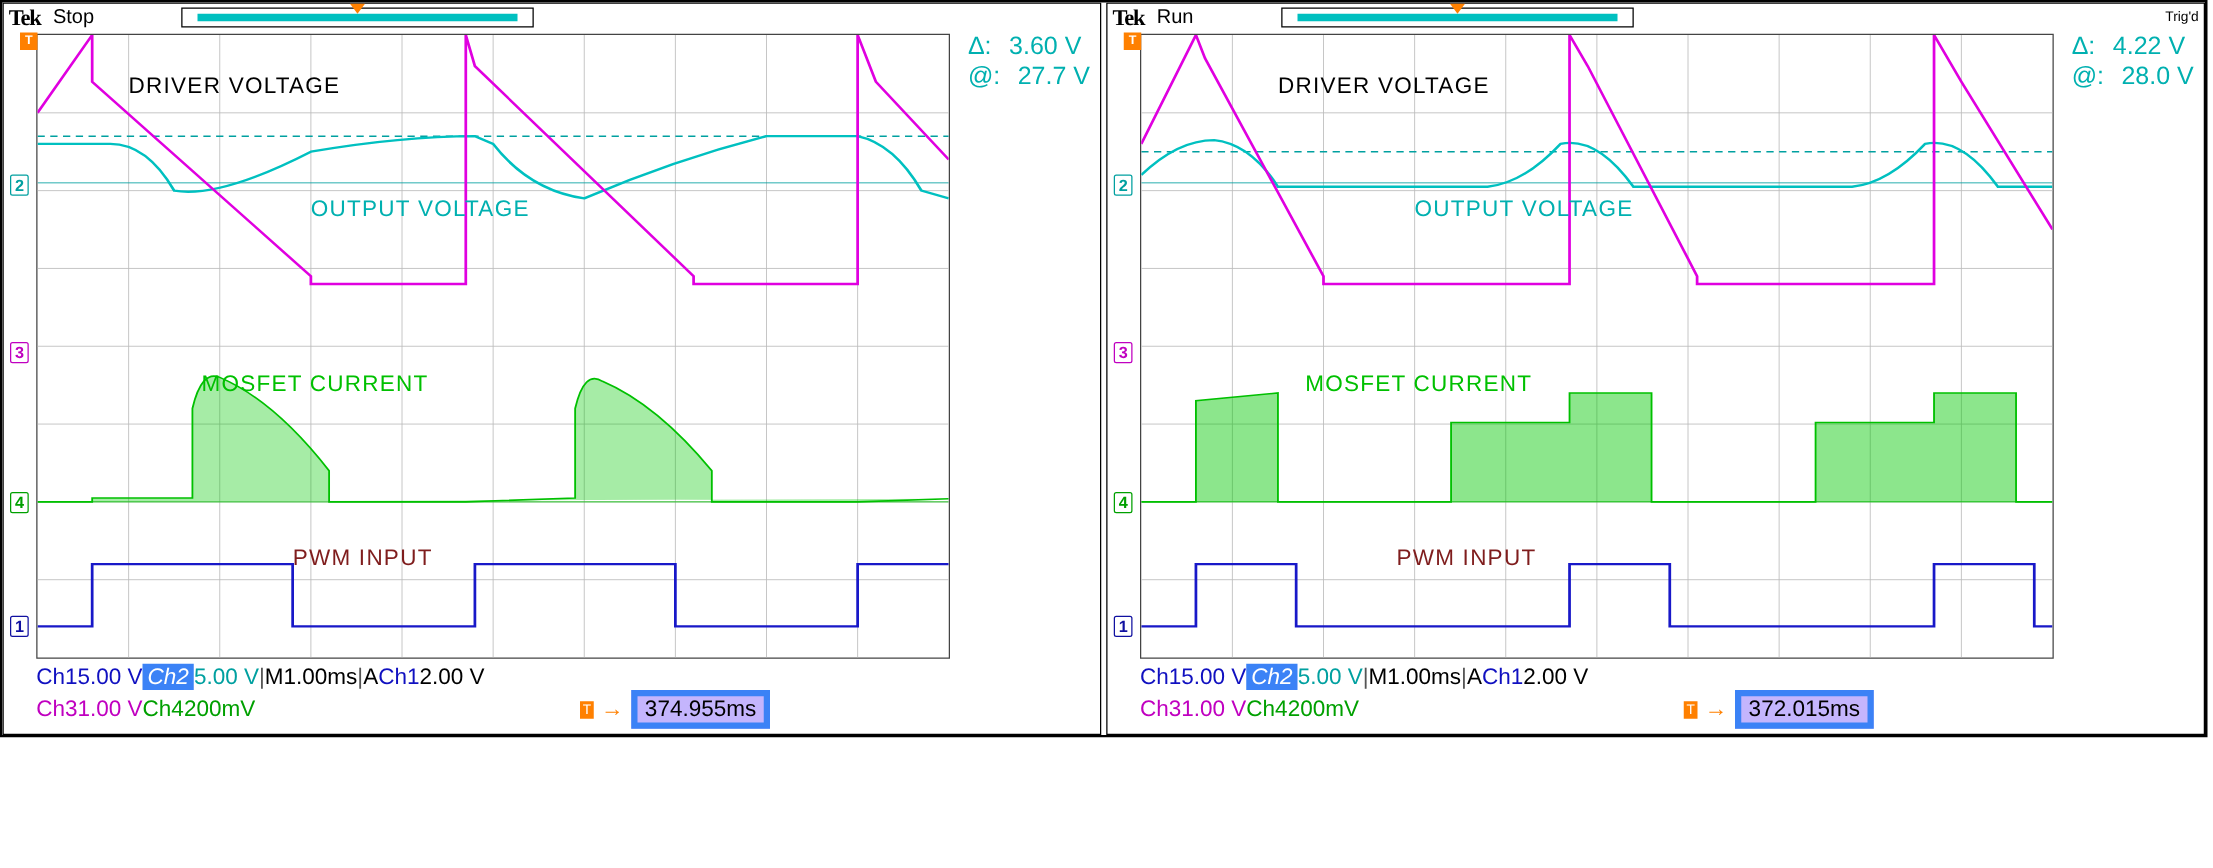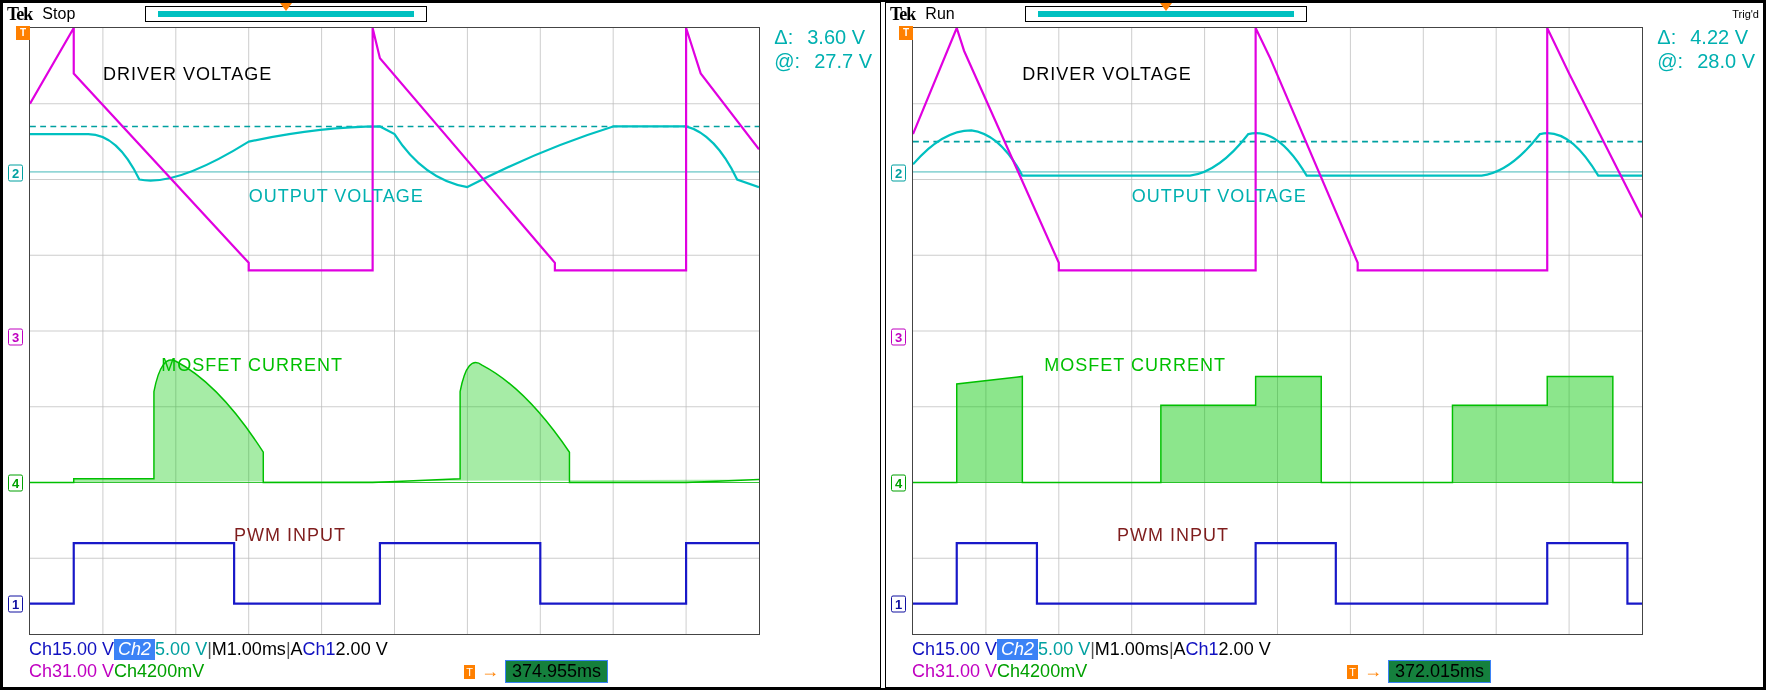--- a/index.html
+++ b/index.html
@@ -5,21 +5,21 @@
   body {
     margin: 0;
     padding: 0;
     background: #fff;
     font-family: Arial, sans-serif;
     font-size: 12px;
   }
   .outer-box {
     border: 2px solid #000;
     width: 1766px;
-    height: 690px;
+    height: 590px;
     display: flex;
     gap: 4px;
     padding: 0;
     box-sizing: border-box;
   }
   .scope {
     flex: 1;
     border: 1px solid #000;
     position: relative;
     display: flex;
@@ -167,23 +167,23 @@
     gap: 6px;
     margin-left: 260px;
   }
   .time-icon {
     background:#ff8000;
     color:#fff;
     font-size:11px;
     padding:1px 2px;
   }
   .time-box {
-    border:1px solid #3b82f6;
+    border:5px solid #3b82f6;
     padding:0 6px;
-    background:#15803d;
+    background:#c4b5fd;
   }
 </style>
 </head>
 <body>
 
 <div class="outer-box">
 
   <div class="scope">
     <div class="topbar">
       <span class="tek">Tek</span>

